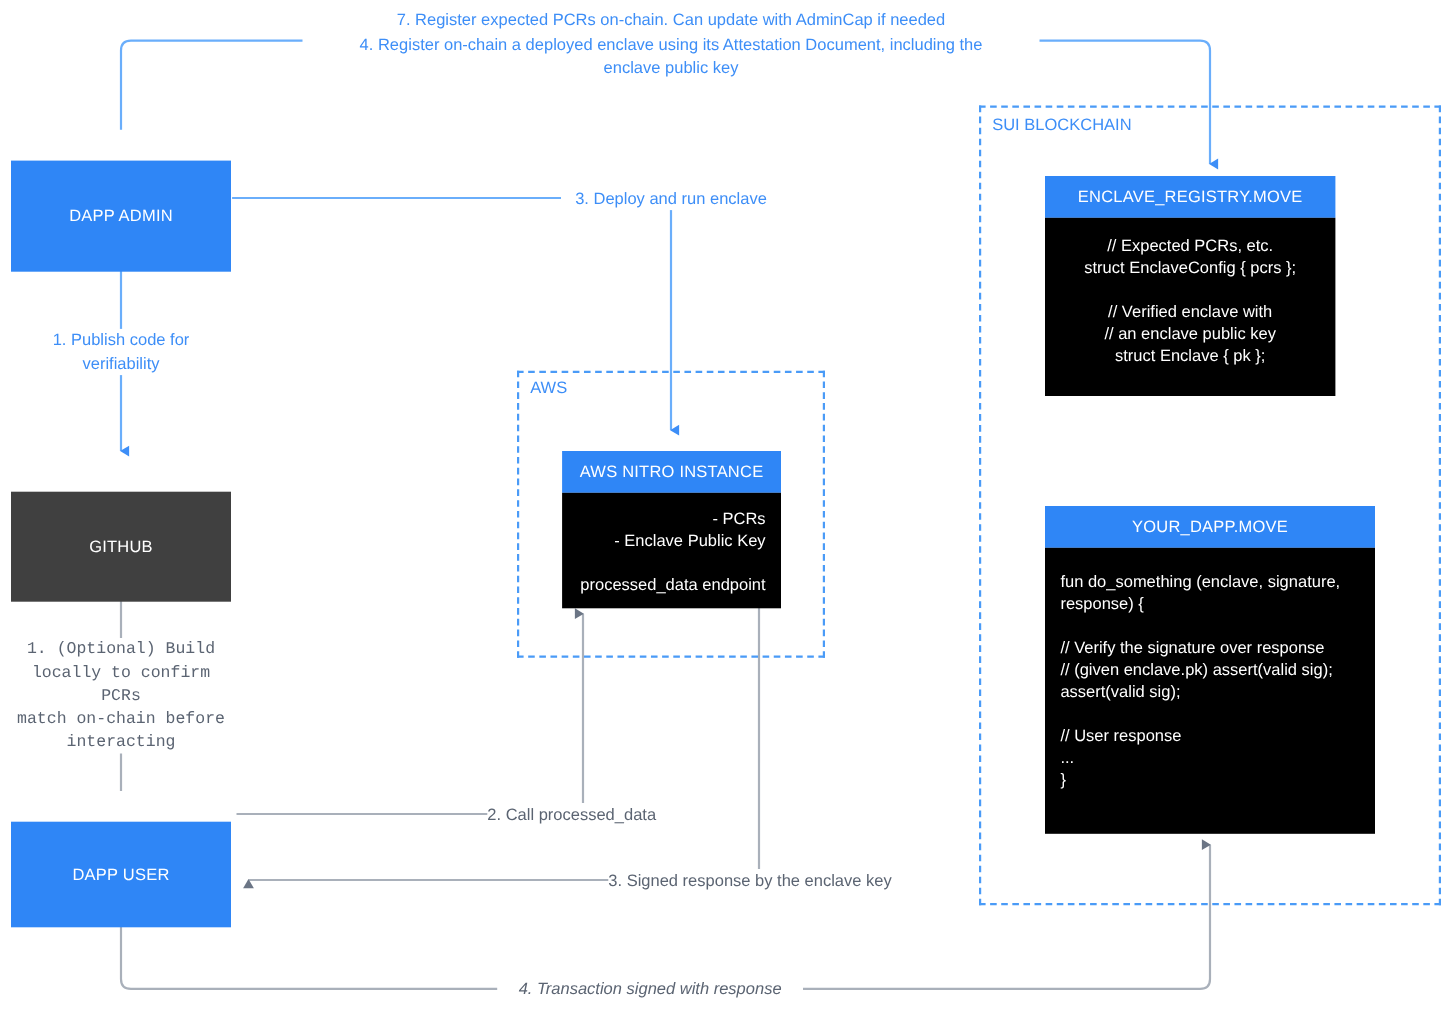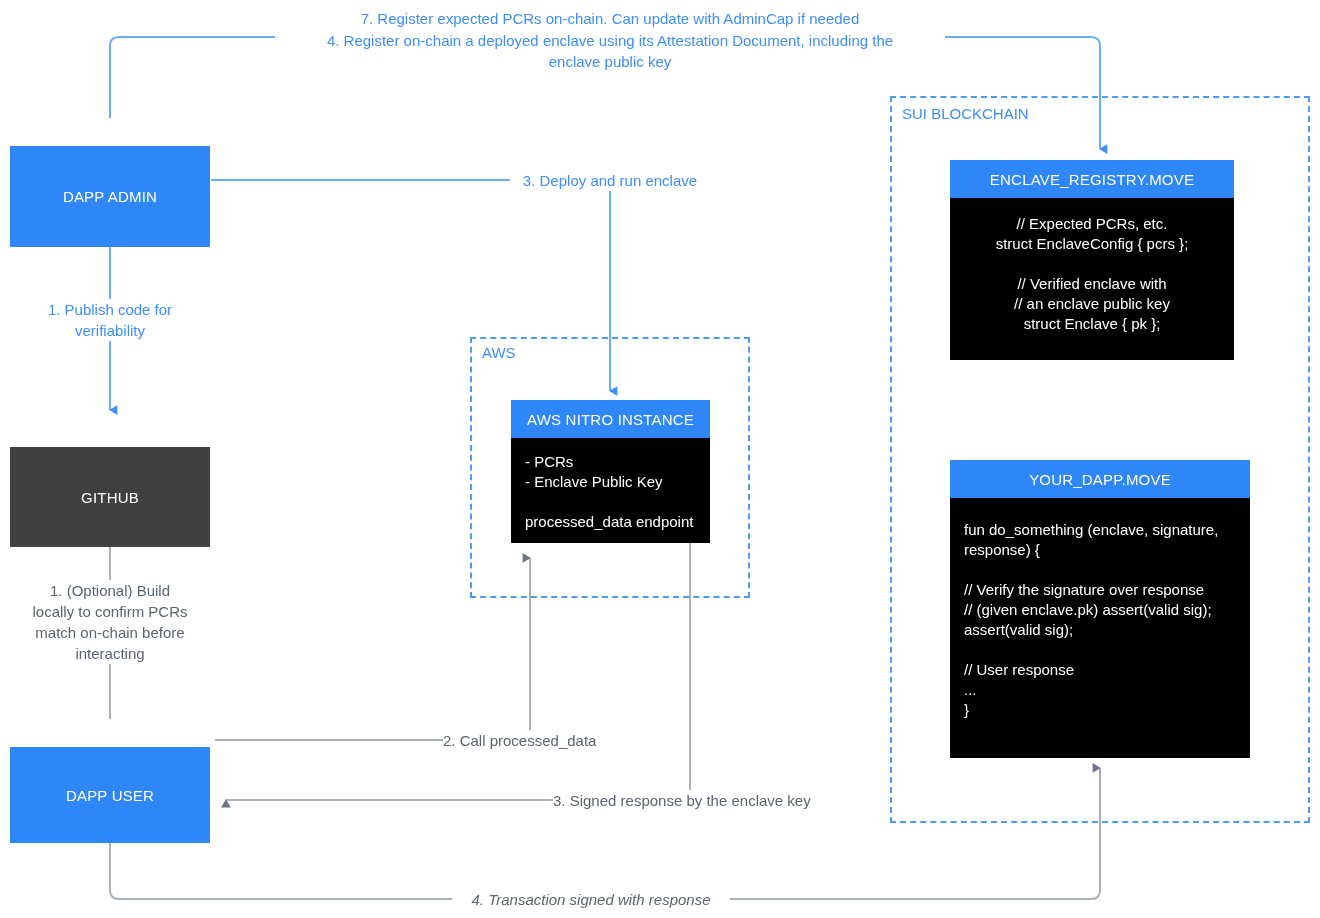--- a/index.html
+++ b/index.html
@@ -104,29 +104,29 @@
   </div>
 
   <div class="box solidbox black-solid" style="left:10px;top:419px;width:200px;height:100px;">
     <span>GITHUB</span>
   </div>
 
   <div class="box solidbox blue-solid" style="left:10px;top:719px;width:200px;height:96px;">
     <span>DAPP USER</span>
   </div>
 
-  <div class="modbox" style="left:511px;top:400px;width:199px;height:143px;">
+  <div class="modbox" style="left:511px;top:410px;width:199px;height:143px;text-align:right;">
     <div class="hdr">AWS NITRO INSTANCE</div>
     <div class="body" style="height:105px;">- PCRs
 - Enclave Public Key
 
 processed_data endpoint</div>
   </div>
 
-  <div class="modbox" style="left:950px;top:160px;width:284px;height:200px;">
+  <div class="modbox" style="left:950px;top:160px;width:264px;height:200px;">
     <div class="hdr">ENCLAVE_REGISTRY.MOVE</div>
     <div class="body" style="height:162px;padding-top:16px;text-align:center;">// Expected PCRs, etc.
 struct EnclaveConfig { pcrs };
 
 // Verified enclave with
 // an enclave public key
 struct Enclave { pk };</div>
   </div>
 
   <div class="modbox" style="left:950px;top:460px;width:300px;height:298px;">
@@ -146,21 +146,21 @@
   <div class="lbl lbl-blue" style="left:300px;top:8px;width:620px;">7. Register expected PCRs on-chain. Can update with AdminCap if needed</div>
 
   <div class="lbl lbl-blue" style="left:275px;top:30px;width:670px;">4. Register on-chain a deployed enclave using its Attestation Document, including the
 enclave public key</div>
 
   <div class="lbl lbl-blue" style="left:20px;top:299px;width:180px;">1. Publish code for
 verifiability</div>
 
   <div class="lbl lbl-blue" style="left:510px;top:170px;width:200px;">3. Deploy and run enclave</div>
 
-  <div class="lbl lbl-gray" style="left:15px;top:580px;width:190px;">1. (Optional) Build
+  <div class="lbl lbl-gray" style="left:15px;top:580px;width:190px;font-family:Liberation Mono, monospace;">1. (Optional) Build
 locally to confirm PCRs
 match on-chain before
 interacting</div>
 
   <div class="lbl lbl-gray" style="left:443px;top:730px;width:180px;text-align:left;">2. Call processed_data</div>
 
   <div class="lbl lbl-gray" style="left:553px;top:790px;width:290px;text-align:left;">3. Signed response by the enclave key</div>
 
   <div class="lbl lbl-gray" style="left:452px;top:889px;width:278px;font-style:italic;">4. Transaction signed with response</div>
 

